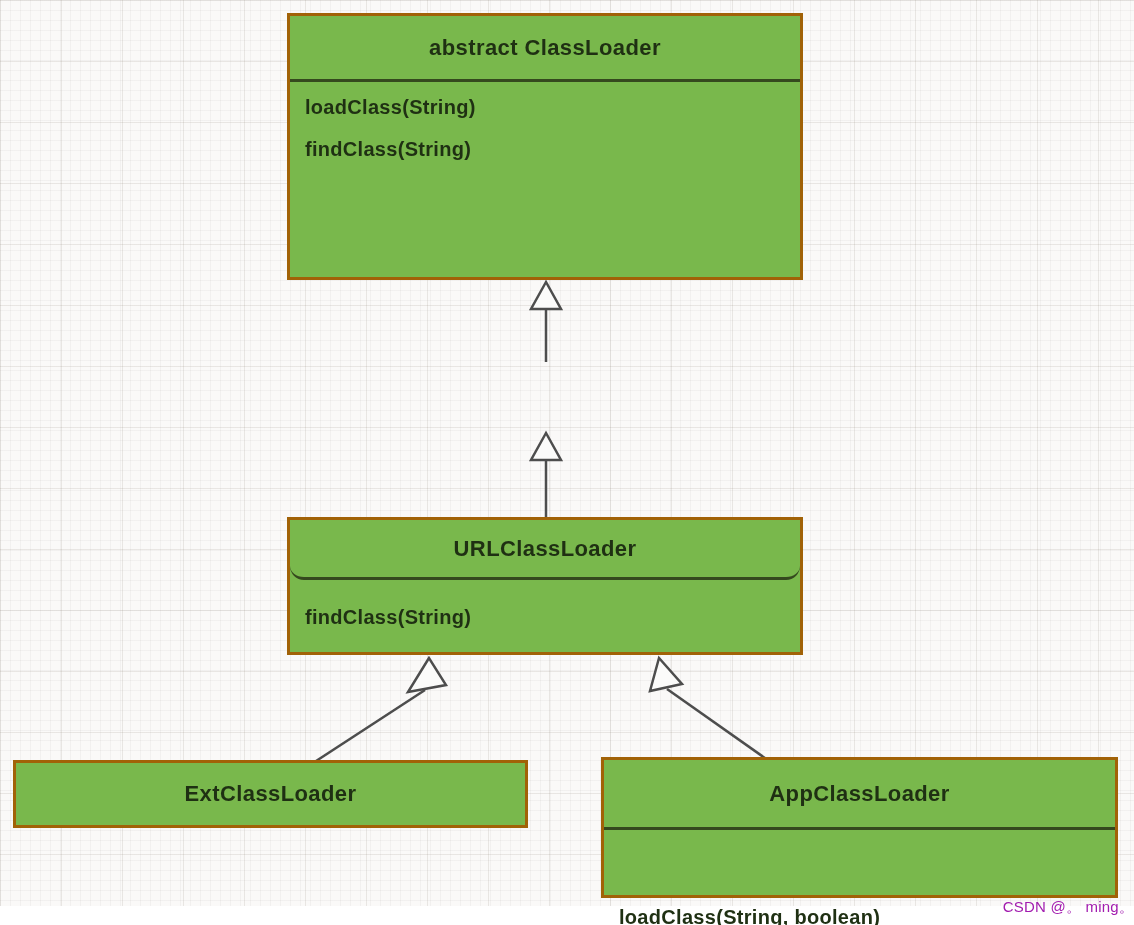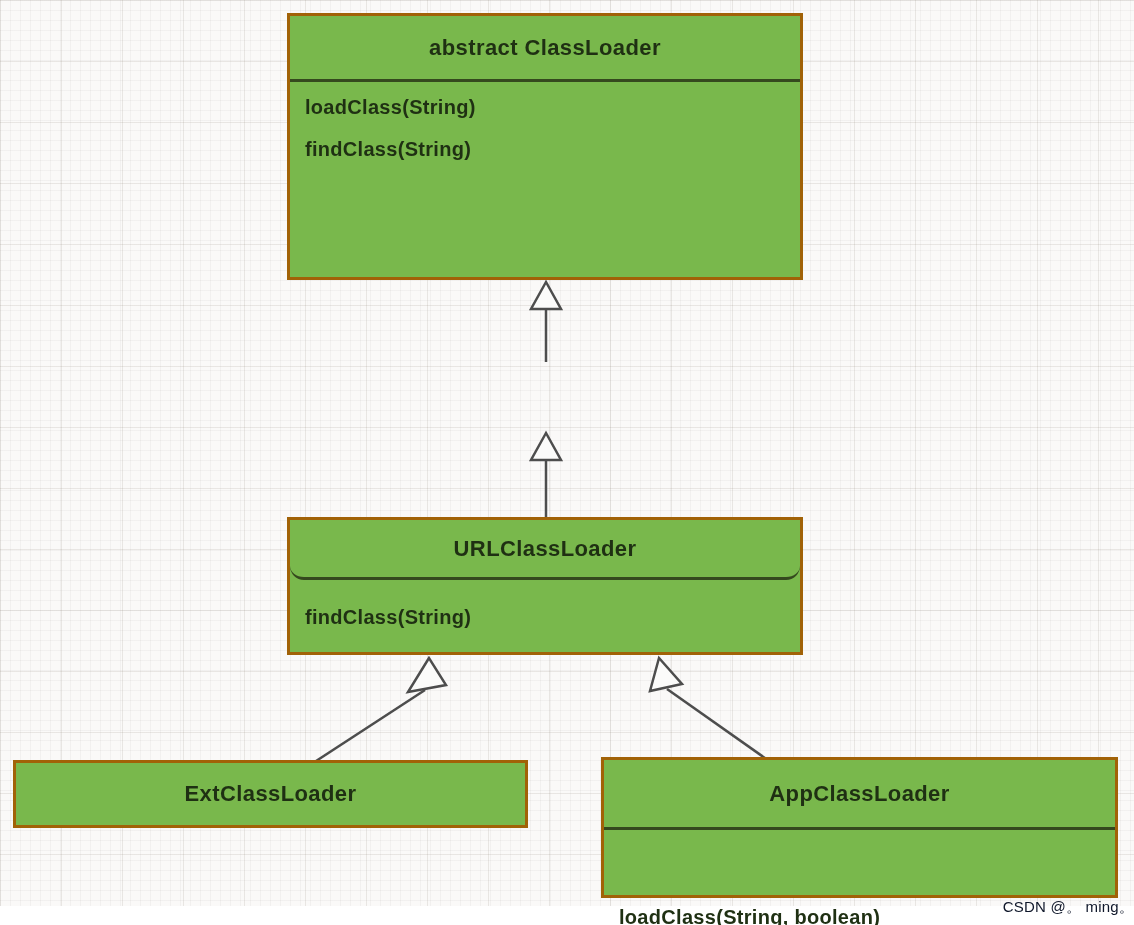--- a/index.html
+++ b/index.html
@@ -82,21 +82,21 @@
   .box-app { left: 601px; top: 757px; width: 517px; height: 141px; }
   .box-app .uml-title { height: 70px; }
   .box-app .uml-methods { padding: 21px 10px 0 15px; margin-top: 45px; }
 
   .watermark {
     position: absolute;
     left: 1000px;
     top: 898px;
     width: 134px;
     font-size: 15px;
-    color: #0f172a;
+    color: #a21caf;
     letter-spacing: 0.2px;
     text-align: right;
     white-space: nowrap;
   }
 </style>
 </head>
 <body>
 
 <div class="canvas">
 

